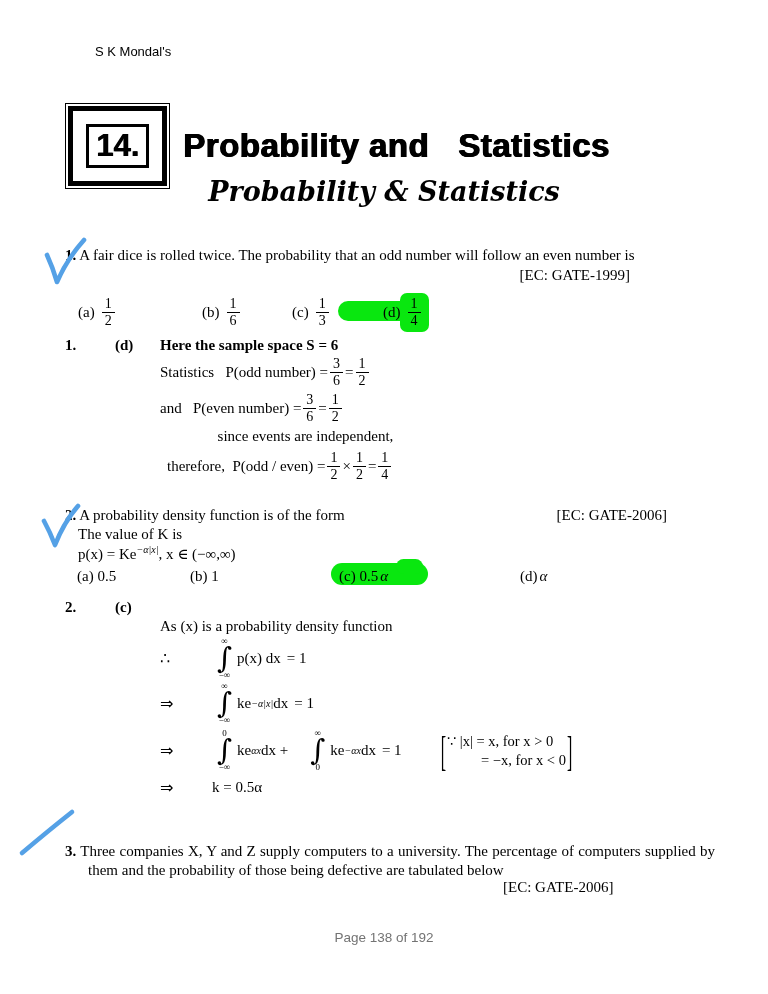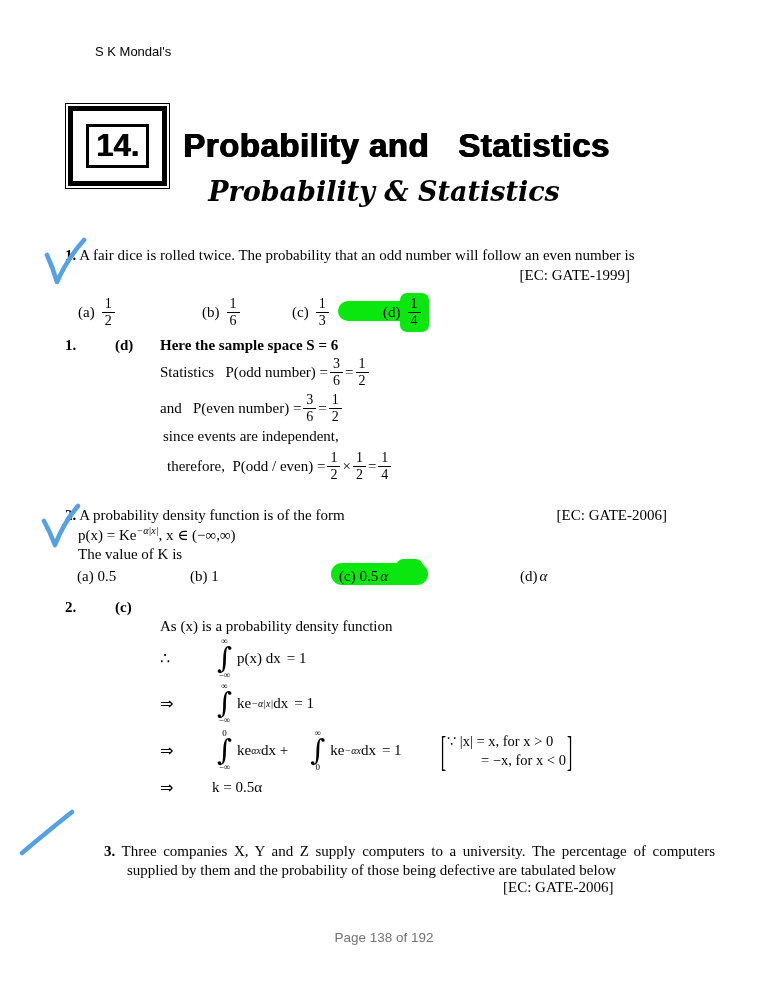--- a/index.html
+++ b/index.html
@@ -36,21 +36,21 @@
   .intg{display:inline-flex;flex-direction:column;align-items:center;line-height:1;margin:0 5px;}
   .intg .lim{font-size:9px;line-height:1;}
   .intg .s{font-size:29px;line-height:0.85;font-family:"DejaVu Serif","DejaVu Sans",serif;}
   .sym{display:inline-block;width:52px;font-family:"DejaVu Sans",sans-serif;font-size:16px;}
   sup.m{font-size:10px;font-style:italic;line-height:0;}
   .eq{margin-left:6px;}
   .note{display:flex;align-items:center;margin-left:38px;font-size:14.5px;line-height:1.25;}
   .brk{font-size:16px;transform:scaleY(2.7);padding:0 1px;font-weight:normal;}
   .noteln2{padding-left:34px;}
   .it{font-style:italic;}
-  .q3text{text-align:justify;margin-left:39px;}
+  .q3text{text-align:justify;}
   .q3tag{margin-left:438px;margin-top:-2px;}
   .footer{position:absolute;left:0;top:930px;width:100%;text-align:center;font-size:13.5px;color:#737373;}
   .marks{position:absolute;left:0;top:0;z-index:5;pointer-events:none;}
 </style>
 </head>
 <body>
 
 <div id="page">
 
   <div class="header sans">S K Mondal's</div>
@@ -129,21 +129,21 @@
       <span class="frac">
           <span class="n">3</span>
           <span class="d">6</span>
         </span>
       <span>=</span>
       <span class="frac">
           <span class="n">1</span>
           <span class="d">2</span>
         </span>
     </div>
-    <div style="margin-left:98px;height:22px;">since events are independent,</div>
+    <div style="margin-left:98px;height:22px;text-align:right;">since events are independent,</div>
     <div class="fline" style="margin-left:102px;height:36px;">
       <span class="pre">therefore,  P(odd / even) =</span>
       <span class="frac">
           <span class="n">1</span>
           <span class="d">2</span>
         </span>
       <span>×</span>
       <span class="frac">
           <span class="n">1</span>
           <span class="d">2</span>
@@ -155,24 +155,24 @@
         </span>
     </div>
   </div>
 
   <div class="block" style="left:65px;top:506px;width:648px;">
     <div class="qline" style="position:relative;">
       <span class="qnum">2.</span>
       <span> </span><span>A probability density function is of the form</span>
       <span style="position:absolute;right:46px;top:0;text-indent:0;">[EC: GATE-2006]</span>
     </div>
+    <div style="margin-left:13px;">The value of K is</div>
     <div style="margin-left:13px;margin-top:1px;">
       <span>p(x) = Ke</span><sup class="m">−α|x|</sup><span>, x ∈ (−∞,∞)</span>
     </div>
-    <div style="margin-left:13px;">The value of K is</div>
     <div class="optrow" style="height:26px;margin-top:2px;">
       <div class="hl" style="left: 266px; top: -2px; width: 97px; height: 22px; border-radius: 11px; background: rgb(9, 231, 15);"></div>
       <div class="hl" style="left: 331px; top: -6px; width: 27px; height: 15px; border-radius: 8px; background: rgb(9, 231, 15);"></div>
       <span class="opt" style="left:12px;height:22px;">(a) 0.5</span>
       <span class="opt" style="left:125px;height:22px;">(b) 1</span>
       <span class="opt" style="left:274px;height:22px;gap:2px;">
         <span>(c) 0.5</span>
           <span class="it">α</span>
       </span>
       <span class="opt" style="left:455px;height:22px;gap:2px;">

